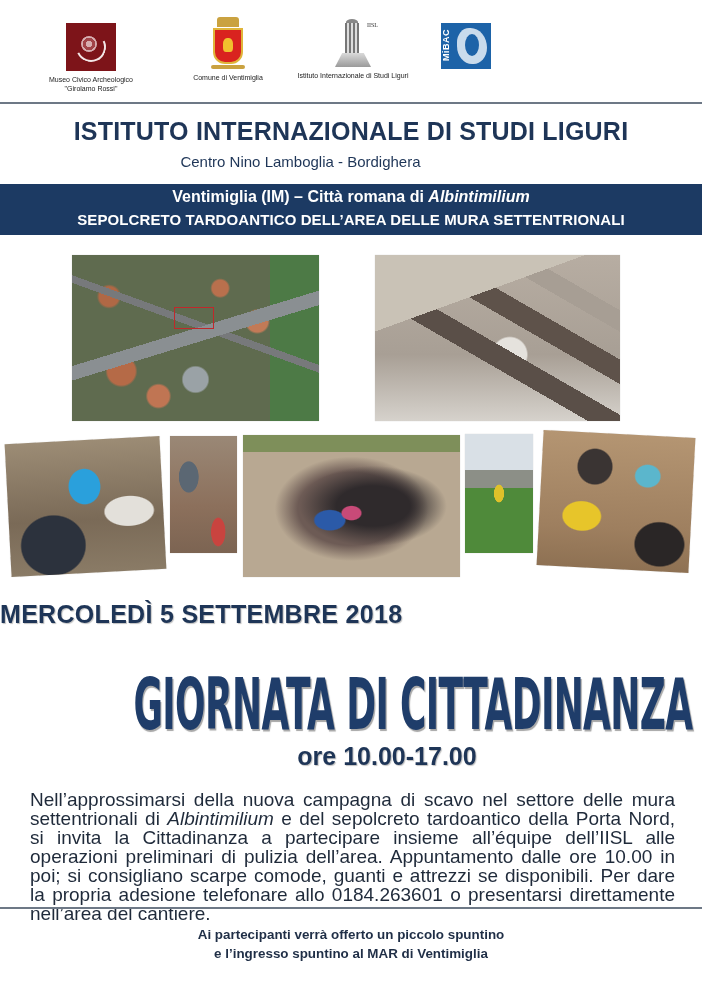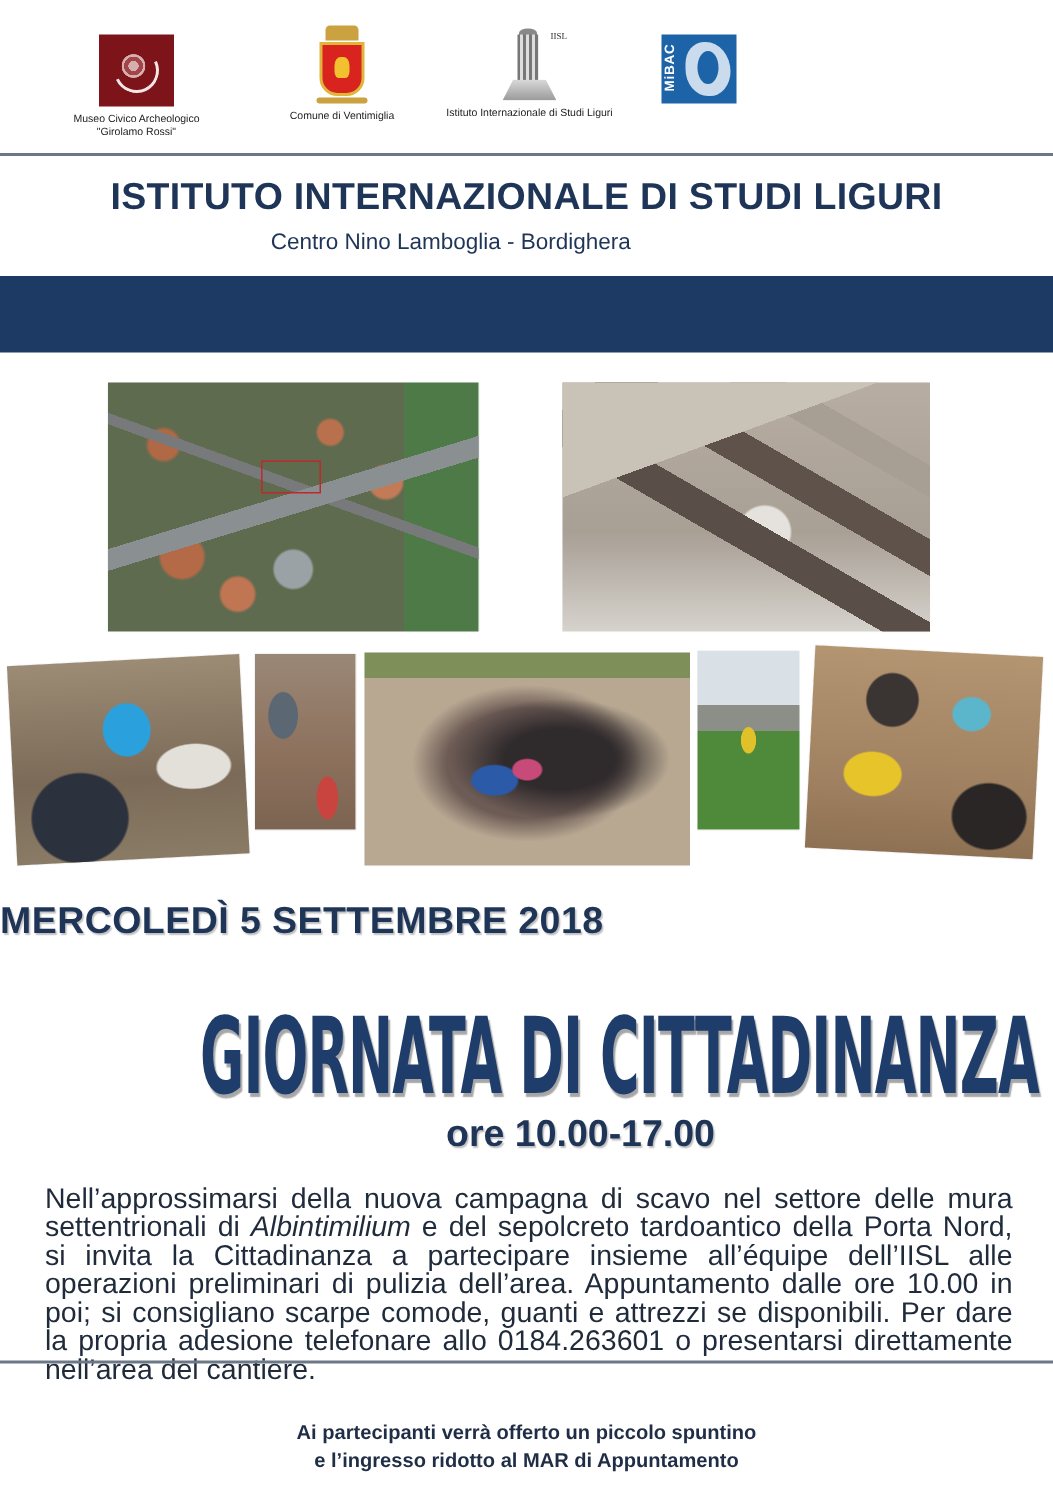--- a/index.html
+++ b/index.html
@@ -98,21 +98,21 @@
 
   
   .date { position:absolute; left:0; top:600px; width:702px; text-align:left; font-size:25px; font-weight:bold; color:#1e3557; letter-spacing:0.3px; text-shadow:1px 1px 1px rgba(0,0,0,.25); }
   .big { position:absolute; left:0; top:646px; width:702px; text-align:center; font-family:"DejaVu Sans", sans-serif; font-weight:bold; font-size:58px; line-height:96px; height:96px; color:#1f3d6a; letter-spacing:-1px; transform:scaleX(0.62) scaleY(1.22); transform-origin:50% 0; text-shadow:2px 2px 1px rgba(0,0,0,.35); white-space:nowrap; }
   .hours { position:absolute; left:0; top:742px; width:702px; text-align:center; font-size:25px; font-weight:bold; color:#1e3557; text-shadow:1px 1px 1px rgba(0,0,0,.25);padding-left:36px; }
 
   
   .body-text { position:absolute; left:30px; top:790px; width:645px; font-size:19px; line-height:19px; color:#1f2a3a; text-align:justify; }
   .body-text .ital { font-style:italic; }
   .rule2 { top:907px; }
-  .footer { position:absolute; left:0; top:925px; width:702px; text-align:center; font-size:13.4px; line-height:19px; font-weight:bold; color:#1f2e46;margin-top:20px; }
+  .footer { position:absolute; left:0; top:925px; width:702px; text-align:center; font-size:13.4px; line-height:19px; font-weight:bold; color:#1f2e46; }
 </style>
 </head>
 <body>
 
 <div class="logo" style="left:40px; top:23px; width:102px;">
   <div class="museo-mark"></div>
   <span class="logo-caption">Museo Civico Archeologico</span>
   <span class="logo-caption">"Girolamo Rossi"</span>
 </div>
 
@@ -139,20 +139,22 @@
     <div class="face"></div>
   </div>
 </div>
 
 <div class="rule" style="top:102px;"></div>
 
 <div class="title-main">ISTITUTO INTERNAZIONALE DI STUDI LIGURI</div>
 <div class="title-sub">Centro Nino Lamboglia - Bordighera</div>
 
 <div class="band">
+  <div class="band-line1"><span>Ventimiglia  (IM) – Città romana di </span><span class="ital">Albintimilium</span></div>
+  <div class="band-line2">SEPOLCRETO TARDOANTICO DELL’AREA DELLE MURA SETTENTRIONALI</div>
 </div>
 
 <div class="photo ph-aerial">
   <div class="marker"></div>
 </div>
 <div class="photo ph-graves"></div>
 
 <div class="photo ph-dig1"></div>
 <div class="photo ph-dig2"></div>
 <div class="photo ph-group"></div>
@@ -162,14 +164,14 @@
 <div class="date">MERCOLEDÌ 5 SETTEMBRE 2018</div>
 <div class="big">GIORNATA DI CITTADINANZA ATTIVA</div>
 <div class="hours">ore 10.00-17.00</div>
 
 <div class="body-text"><span>Nell’approssimarsi della  nuova campagna di scavo nel settore delle mura settentrionali di </span><span class="ital">Albintimilium</span><span> e del sepolcreto tardoantico della Porta Nord, si invita la Cittadinanza a partecipare insieme all’équipe dell’IISL alle operazioni preliminari di pulizia dell’area. Appuntamento dalle ore 10.00 in poi; si consigliano scarpe comode, guanti e attrezzi se disponibili. Per dare la propria adesione telefonare allo 0184.263601 o presentarsi direttamente nell’area del cantiere.</span></div>
 
 <div class="rule rule2"></div>
 
 <div class="footer">
   <div>Ai partecipanti verrà offerto un piccolo spuntino</div>
-  <div>e l’ingresso ridotto al MAR di Appuntamento</div>
+  <div>e l’ingresso spuntino al MAR di Ventimiglia</div>
 </div>
 
 </body></html>

